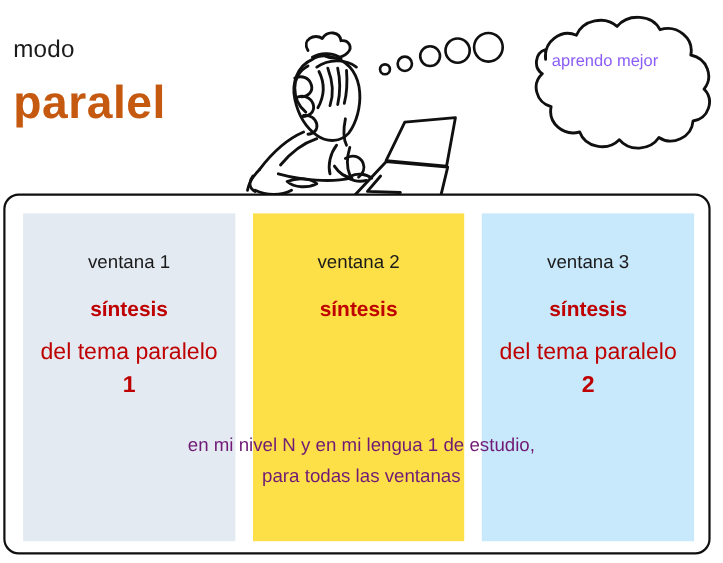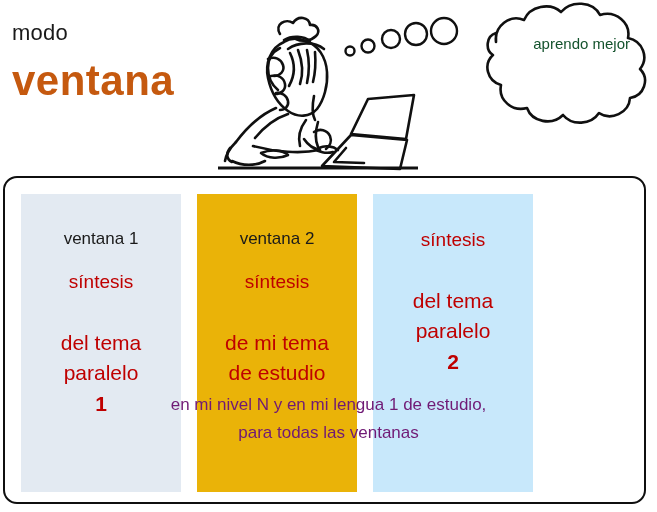--- a/index.html
+++ b/index.html
@@ -12,21 +12,21 @@
     height: 512px;
     position: relative;
     overflow: hidden;
     font-family: "Liberation Sans", "DejaVu Sans", sans-serif;
     color: #111111;
   }
 
   
   #header {
     position: absolute;
-    left: 0; top: 0;
+    left: 0; top: 12px;
     width: 657px;
     height: 217px;
   }
   #mode-word {
     position: absolute;
     left: 12px; top: 20px;
     font-size: 22px;
     color: #1a1a1a;
     letter-spacing: .2px;
   }
@@ -52,67 +52,67 @@
   }
   #thought-bubble {
     position: absolute;
     left: 442px; top: 2px;
     width: 215px; height: 130px;
   }
   #bubble-text {
     position: absolute;
     left: 470px; top: 33px;
     width: 160px;
-    text-align: right;
+    text-align: center;
     font-size: 15px;
     line-height: 1.42;
-    color: #14532d;
+    color: #8b5cf6;
   }
   #bubble-text .bline { display: block; }
 
   
   #panel {
     position: absolute;
     left: 3px; top: 176px;
     width: 643px;
     height: 328px;
     border: 2px solid #0f0f0f;
     border-radius: 14px;
     background: #ffffff;
     box-sizing: border-box;
   }
   #columns {
     position: absolute;
     left: 16px; top: 16px;
-    width: 512px;
+    width: 610px;
     height: 298px;
     display: flex;
     gap: 16px;
   }
   .column {
     flex: 1 1 0;
     position: relative;
     padding-top: 35px;
     text-align: center;
     box-sizing: border-box;
   }
   .col-1 { background: #e3eaf2; }
-  .col-2 { background: #eab308; }
+  .col-2 { background: #fde047; }
   .col-3 { background: #c8e8fb; }
 
   .win-label {
     font-size: 17px;
     color: #1a1a1a;
     margin-bottom: 22px;
   }
   .synth {
     font-size: 19px;
-    font-weight: normal;
+    font-weight: bold;
     color: #bf0000;
-    margin-bottom: 35px;
+    margin-bottom: 12px;
   }
   .detail {
     font-size: 21px;
     color: #bf0000;
     line-height: 1.45;
   }
   .detail .dline { display: block; }
   .detail .num { font-weight: bold; }
 
   
@@ -127,21 +127,21 @@
     color: #701a75;
     pointer-events: none;
   }
   #caption .cline { display: block; }
 </style>
 </head>
 <body>
 
 <div id="header">
   <div id="mode-word">modo</div>
-  <div id="mode-title">ventana</div>
+  <div id="mode-title">paralel</div>
 
   <svg id="illustration" viewBox="0 0 200 178" xmlns="http://www.w3.org/2000/svg">
     <g fill="none" stroke="#101010" stroke-width="2.6" stroke-linecap="round" stroke-linejoin="round">
 
       <path d="M-4 172 H204" stroke-width="3"></path>
 
       <path d="M62 38 c-6 -10 6 -16 13 -11 c5 -8 16 -6 17 2 c7 -1 11 6 6 11 c-5 5 -14 6 -20 3"></path>
       <path d="M66 44 c8 -5 20 -4 26 1"></path>
 
       <path d="M66 46 c-14 6 -19 22 -16 36 c3 14 10 26 20 33 c10 7 22 6 29 -2 c7 -9 11 -24 10 -37 c-1 -15 -9 -27 -21 -31 c-8 -3 -16 -3 -22 1 z"></path>
@@ -225,27 +225,24 @@
       <div class="synth">síntesis</div>
       <div class="detail">
         <span class="dline">del tema paralelo</span>
         <span class="dline num">1</span>
       </div>
     </div>
 
     <div class="column col-2">
       <div class="win-label">ventana 2</div>
       <div class="synth">síntesis</div>
-      <div class="detail">
-        <span class="dline">de mi tema</span>
-        <span class="dline">de estudio</span>
-      </div>
     </div>
 
     <div class="column col-3">
+      <div class="win-label">ventana 3</div>
       <div class="synth">síntesis</div>
       <div class="detail">
         <span class="dline">del tema paralelo</span>
         <span class="dline num">2</span>
       </div>
     </div>
 
   </div>
 </div>
 

